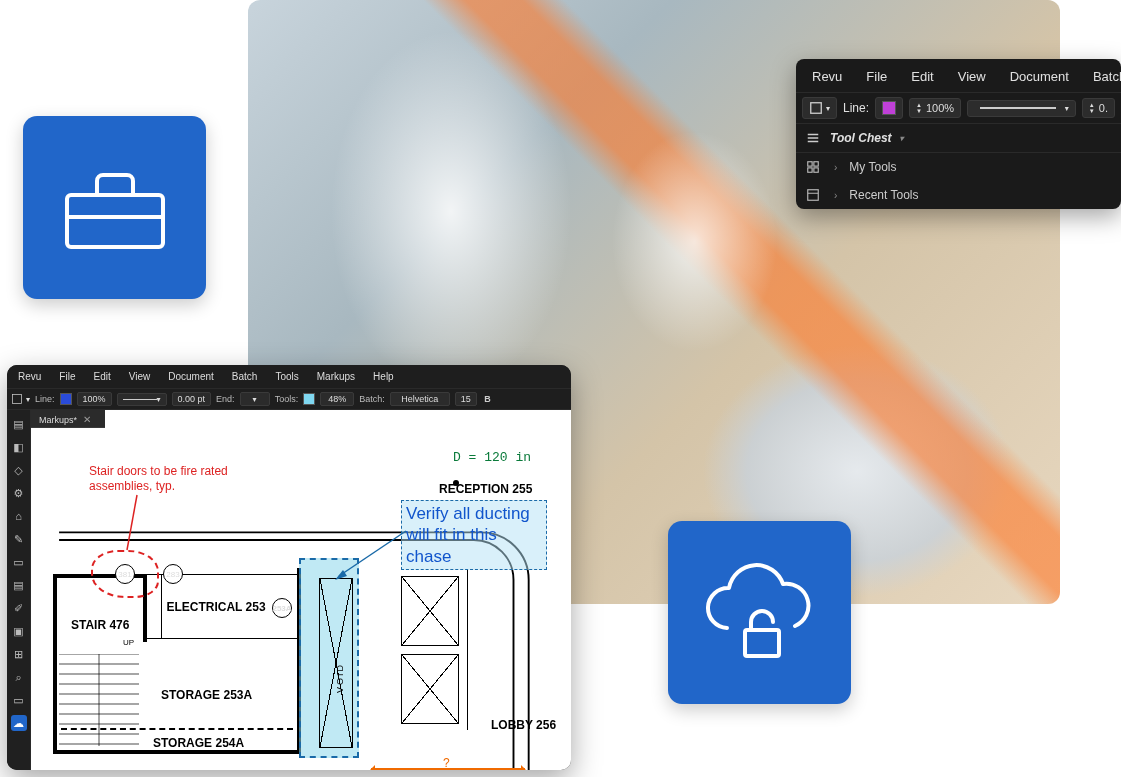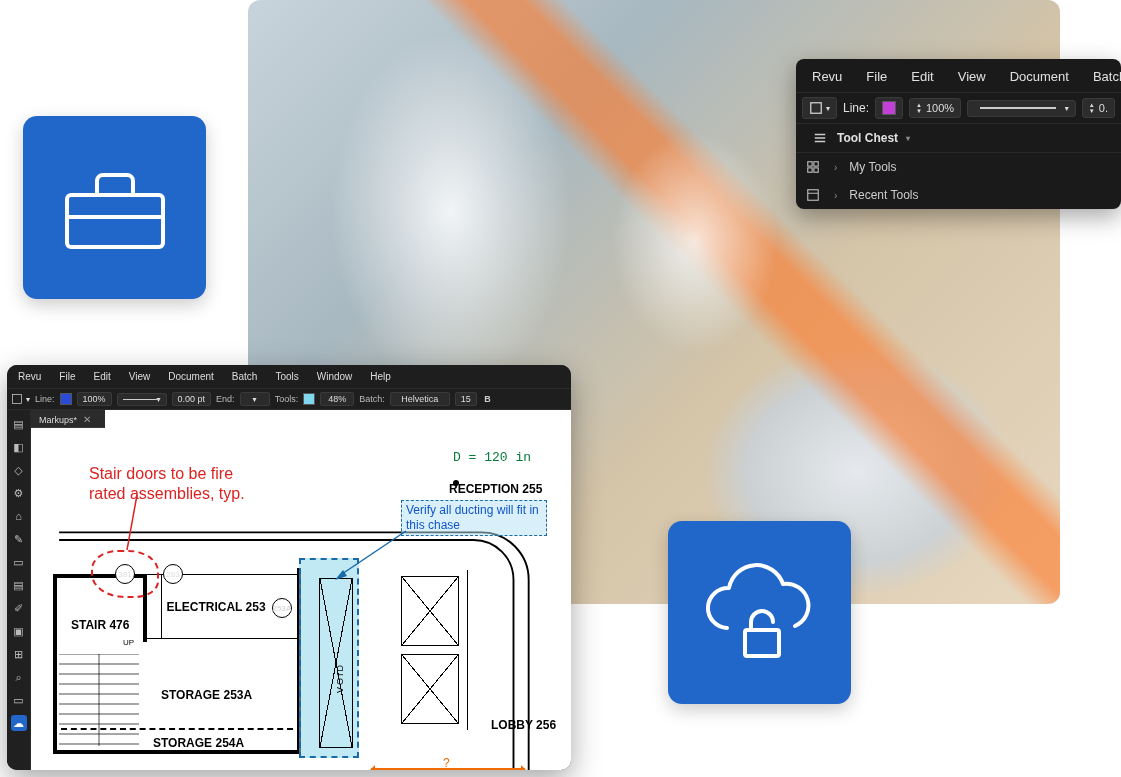--- a/index.html
+++ b/index.html
@@ -103,24 +103,25 @@
   width: 14px;
   height: 14px;
   border: 1px solid #555;
 }
 .tc-panel-body {
   padding: 0;
 }
 .tc-section-header {
   display: flex;
   align-items: center;
-  padding: 7px 15px;
+  padding: 7px 8px;
   gap: 8px;
   border-bottom: 1px solid #2a2a2a;
   font-weight: 600;
+  font-style: italic;
 }
 .tc-section-header .side-icon {
   width: 18px;
   display: inline-flex;
   justify-content: center;
 }
 .tc-row {
   display: flex;
   align-items: center;
   padding: 7px 8px 7px 8px;
@@ -245,32 +246,32 @@
   position: absolute;
   left: 0;
   top: 18px;
   width: 100%;
   height: calc(100% - 18px);
   font-family: Arial, sans-serif;
 }
 .bp-annotation-red {
   position: absolute;
   color: #d22;
-  font-size: 16px;
+  font-size: 12px;
   line-height: 1.25;
 }
 .bp-annotation-green {
   position: absolute;
   color: #0a7a3a;
   font-size: 13px;
 }
 .bp-annotation-blue {
   position: absolute;
   color: #1155cc;
-  font-size: 12px;
+  font-size: 17px;
   line-height: 1.25;
   background: rgba(180,225,245,0.5);
   padding: 2px 4px;
   border: 1px dashed #1a6aa8;
 }
 .bp-label {
   position: absolute;
   color: #000;
   font-weight: 700;
   font-size: 12px;
@@ -445,21 +446,21 @@
 
 <div class="editor">
   <div class="ed-menubar">
     <span>Revu</span>
     <span>File</span>
     <span>Edit</span>
     <span>View</span>
     <span>Document</span>
     <span>Batch</span>
     <span>Tools</span>
-    <span>Window</span>
+    <span>Markups</span>
     <span>Help</span>
   </div>
 
   <div class="ed-propbar">
     <div class="grp">
       <svg width="12" height="12" viewBox="0 0 16 16">
           <rect x="2" y="2" width="12" height="12" fill="none" stroke="#ccc"></rect>
         </svg>
       <span class="chev-d">▾</span>
     </div>
@@ -566,21 +567,21 @@
           </svg>
         <svg style="position:absolute;left:86px;top:62px;width:40px;height:70px;" viewBox="0 0 40 70">
             <line x1="20" y1="5" x2="10" y2="60" stroke="#d22" stroke-width="1.5"></line>
           </svg>
 
         <span class="bp-label" style="left:40px;top:190px;">STAIR 476</span>
         <span class="bp-label small" style="left:92px;top:210px;">UP</span>
         <span class="bp-label" style="left:135px;top:172px;text-align:center;width:100px;">ELECTRICAL 253</span>
         <span class="bp-label" style="left:130px;top:260px;">STORAGE 253A</span>
         <span class="bp-label" style="left:122px;top:308px;">STORAGE 254A</span>
-        <span class="bp-label" style="left:418px;top:54px;">RECEPTION  255</span>
+        <span class="bp-label" style="left:408px;top:54px;">RECEPTION  255</span>
         <span class="bp-label" style="left:460px;top:290px;">LOBBY  256</span>
 
         <div class="arrow-orange" style="left:340px;top:340px;width:154px;"></div>
         <span class="arrow-q" style="left:412px;top:328px;">?</span>
 
         <svg style="position:absolute;left:418px;top:48px;width:14px;height:14px;" viewBox="0 0 14 14">
             <circle cx="7" cy="7" r="3" fill="#000"></circle>
           </svg>
       </div>
     </div>

